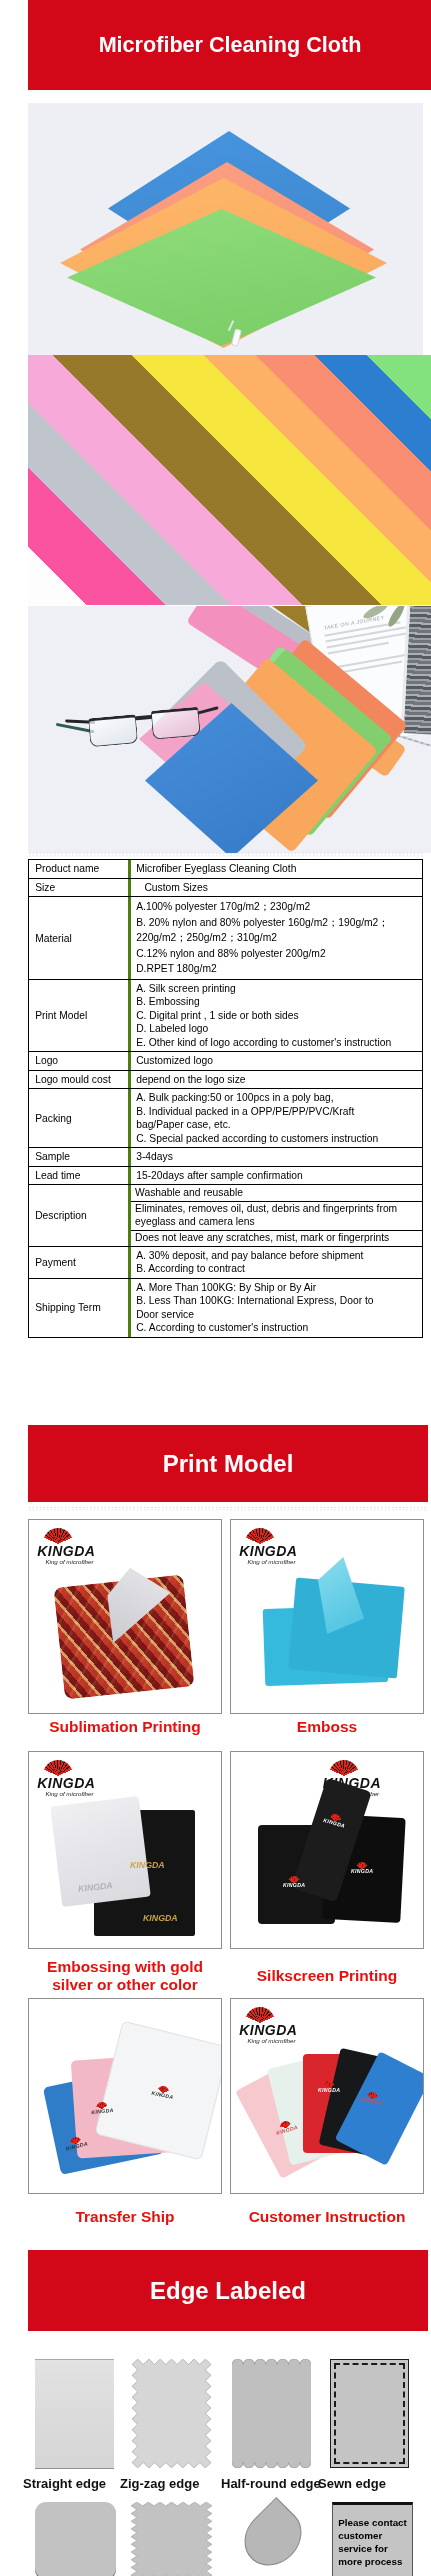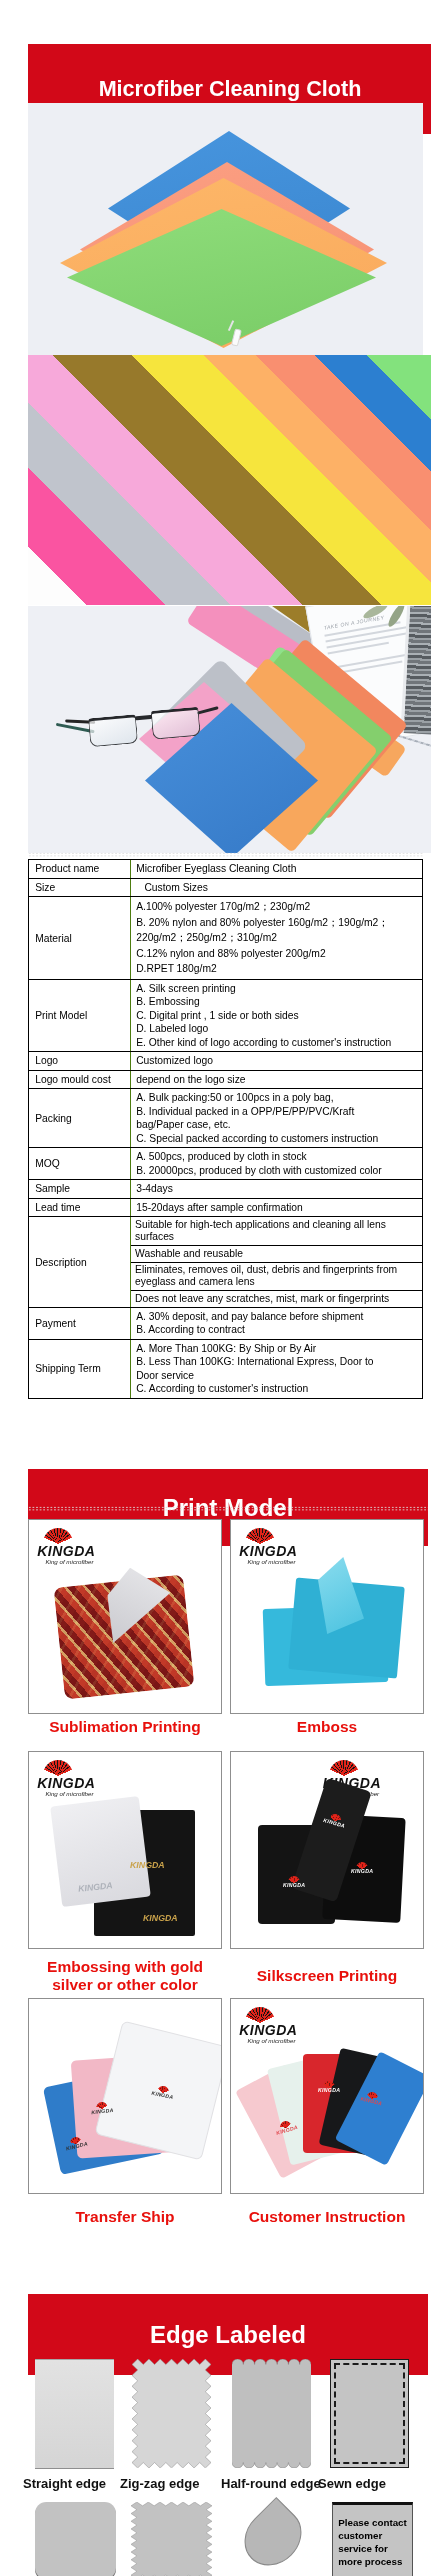--- a/index.html
+++ b/index.html
@@ -1,21 +1,21 @@
 <!DOCTYPE html>
 <html style="font-size:8.2px"><head>
 <meta charset="utf-8">
 <style>
   * { margin:0; padding:0; box-sizing:border-box; }
   html,body { background:#ffffff; }
   body { font-family:"Liberation Sans", sans-serif; }
   .page { position:relative; width:432px; height:2625px; background:#fff; overflow:hidden; margin:0 auto; }
 
   
-  .banner { position:absolute; background:#d20818; color:#fff; display:flex; align-items:center; justify-content:center; font-weight:700;margin-top:44px; }
+  .banner { position:absolute; background:#d20818; color:#fff; display:flex; align-items:center; justify-content:center; font-weight:700; }
   .banner-top  { top:0;    left:28px; width:404px; height:90px; font-size:21.6px; }
   .banner-mid  { top:1425px; left:28px; width:400px; height:77px; font-size:24px; }
   .banner-edge { top:2250px; left:28px; width:400px; height:81px; font-size:24px; }
 
   .dotstrip { position:absolute; height:5.7px;
     background-image:radial-gradient(circle, #dcdcdc 0.7px, transparent 0.8px);
     background-size:3.6px 2.6px; }
   .strip1 { top:852px; left:28px; width:395px; }
   .strip2 { top:1506px; left:28px; width:400px; }
 
@@ -68,21 +68,21 @@
   .lens-left { left:0; top:6.2px; } .lens-right { left:63px; top:4.1px; }
   .g-bridge { position:absolute; left:47px; top:8.2px; width:16.5px; height:3.6px; background:#26282b; border-radius:1.5px; }
   .g-temple1 { position:absolute; left:-33px; top:13.4px; width:39px; height:3.1px; background:#2f5b52; transform:rotate(16deg); border-radius:1.5px; }
   .g-temple2 { position:absolute; left:-23px; top:7.2px; width:30px; height:3.1px; background:#232323; transform:rotate(8deg); border-radius:1.5px; }
   .g-temple3 { position:absolute; left:109px; top:7.2px; width:21.6px; height:3.1px; background:#26282b; transform:rotate(-10deg); border-radius:1.5px; }
 
   
   .spec { position:absolute; top:859px; left:28px; width:395px; border:1.5px solid #000; background:#fff; font-size:10.3px; color:#000; }
   .srow { display:flex; border-bottom:1px solid #000; }
   .srow:last-child { border-bottom:none; }
-  .scol1 { width:102px; flex:0 0 102px; border-right:1px solid #4d7c0f; padding:2.1px 3.1px 2.1px 6.2px; display:flex; align-items:center; }
+  .scol1 { width:102px; flex:0 0 102px; border-right:3px solid #4d7c0f; padding:2.1px 3.1px 2.1px 6.2px; display:flex; align-items:center; }
   .scol2 { flex:1; padding:2.1px 5.2px; }
   .scol2.nopad { padding:0; }
   .ln { line-height:13.4px; }
   .mat .ln { line-height:15.5px; }
   .indent { padding-left:8.2px; }
   .sub { border-bottom:1px solid #000; padding:1.5px 4.1px; line-height:12.4px; }
   .sub:last-child { border-bottom:none; }
 
   
   .klogo { position:absolute; width:93px; }
@@ -275,42 +275,34 @@
     <div class="srow">
       <div class="scol1">Packing</div>
       <div class="scol2">
         <div class="ln">A. Bulk packing:50 or 100pcs in a poly bag,</div>
         <div class="ln">B. Individual packed in a OPP/PE/PP/PVC/Kraft</div>
         <div class="ln">bag/Paper case, etc.</div>
         <div class="ln">C. Special packed according to customers instruction</div>
       </div>
     </div>
     <div class="srow">
-      <div class="scol1">MOQ</div>
-      <div class="scol2">
-        <div class="ln">A.  500pcs, produced by cloth in stock</div>
-        <div class="ln">B. 20000pcs, produced by cloth with customized color</div>
-      </div>
-    </div>
-    <div class="srow">
       <div class="scol1">Sample</div>
       <div class="scol2">
           <div class="ln">3-4days</div>
         </div>
     </div>
     <div class="srow">
       <div class="scol1">Lead time</div>
       <div class="scol2">
           <div class="ln">15-20days after sample confirmation</div>
         </div>
     </div>
     <div class="srow">
       <div class="scol1">Description</div>
       <div class="scol2 nopad">
-        <div class="sub">Suitable for high-tech applications and cleaning all lens surfaces</div>
         <div class="sub">Washable and reusable</div>
         <div class="sub">Eliminates, removes oil, dust, debris and fingerprints from eyeglass and camera lens</div>
         <div class="sub">Does not leave any scratches, mist, mark or fingerprints</div>
       </div>
     </div>
     <div class="srow">
       <div class="scol1">Payment</div>
       <div class="scol2">
         <div class="ln">A. 30% deposit, and pay balance before shipment</div>
         <div class="ln">B. According to contract</div>

